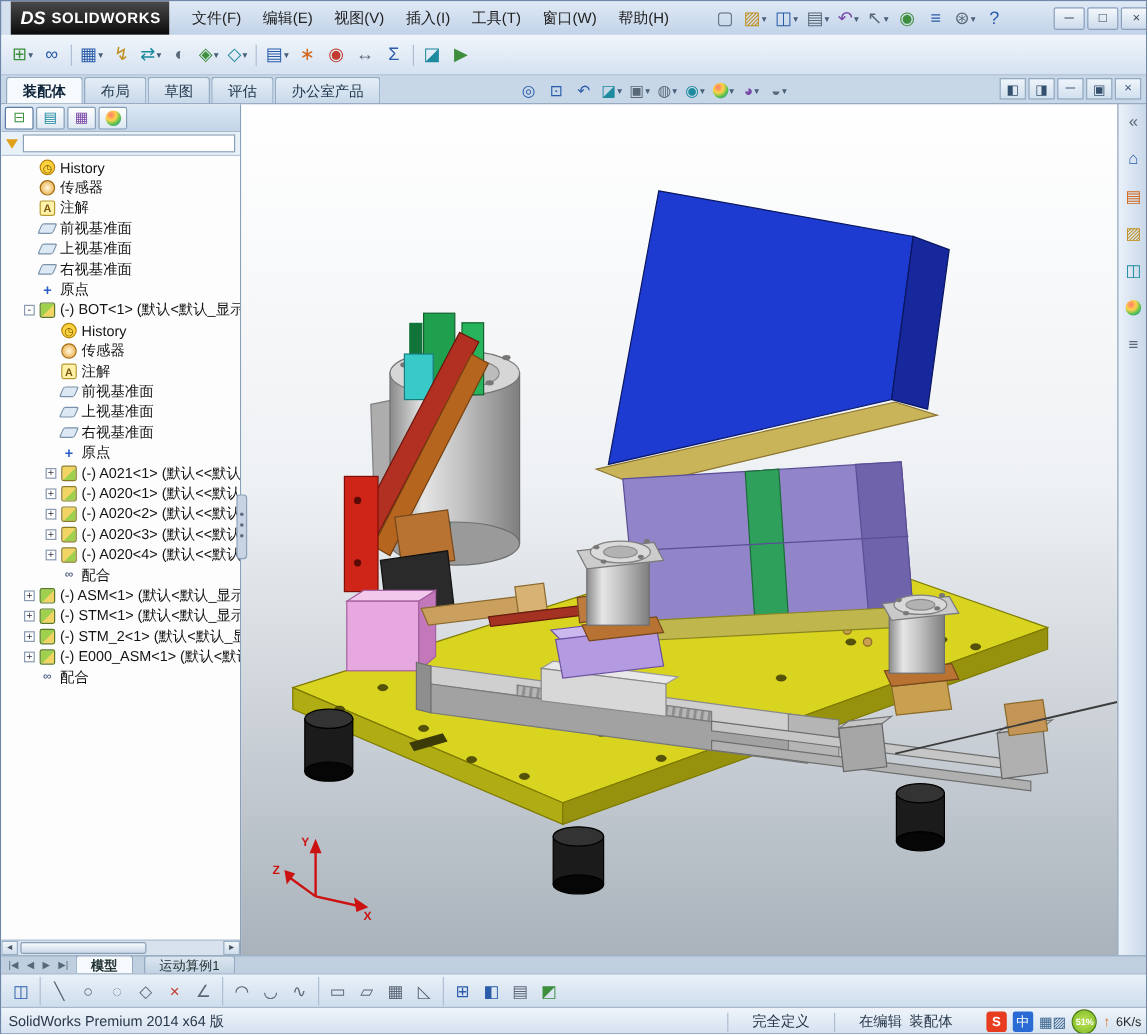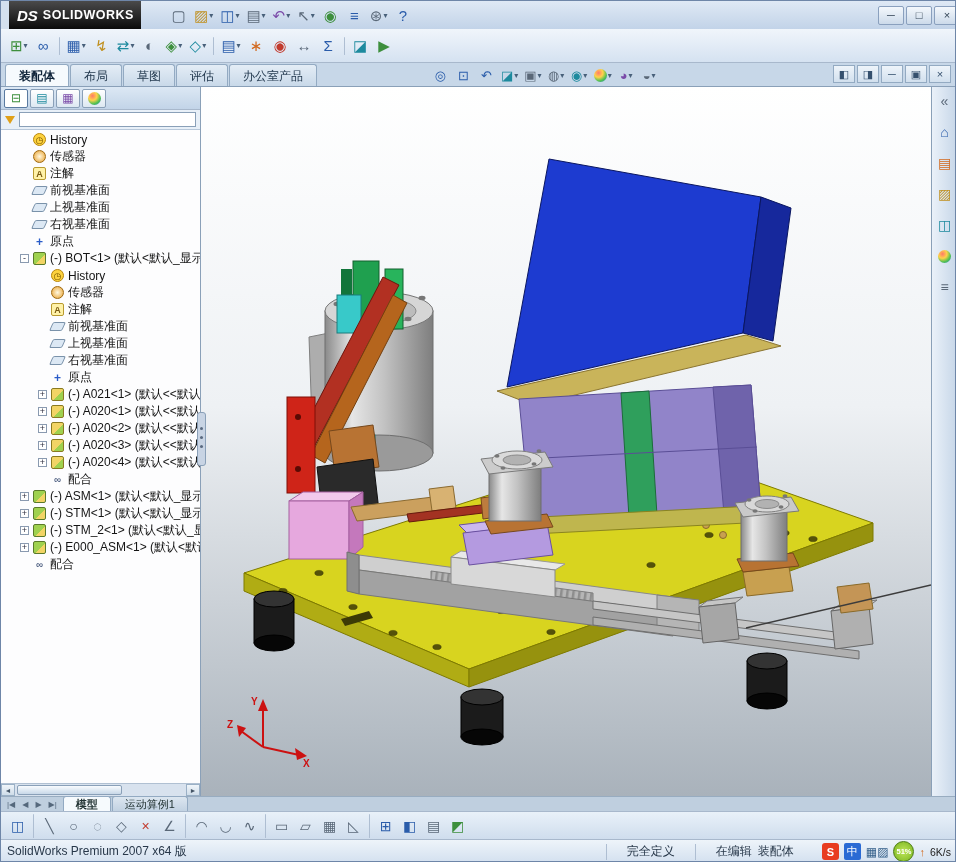--- a/index.html
+++ b/index.html
@@ -105,21 +105,21 @@
   .taskpane { width:26px; height:709px; flex:none; border-left:1px solid #8aa0b8;
     background:linear-gradient(90deg,#eaf1f9,#c6d6e8); display:flex; flex-direction:column;
     align-items:center; padding-top:4px; gap:11px; }
   .taskbtn { width:20px; height:20px; display:flex; align-items:center; justify-content:center;
     font-size:14px; cursor:default; }
   
   .navrow { position:absolute; top:795px; left:0; width:956px; height:15px; background:#bfcfdf;
     border-top:1px solid #98accOff; border-top:1px solid #98acc0; display:flex; align-items:flex-end; }
   .navarrows { display:flex; height:100%; align-items:center; padding:0 3px; gap:1px; }
   .navbtn { font-size:8px; color:#55687c; padding:0 3px; }
-  .btabs { display:flex; height:15px; gap:1px; }
+  .btabs { display:flex; height:15px; gap:9px; }
   .btab { padding:0 12px; font-size:11px; display:flex; align-items:center; color:#233;
     border:1px solid #93aac2; border-bottom:none; border-radius:3px 3px 0 0;
     background:linear-gradient(#dce6f0,#c2d2e2); cursor:default; }
   .btab.act-true { background:#f6fafd; font-weight:bold; }
   
   .sketchbar { position:absolute; top:810px; left:0; width:956px; height:28px;
     background:linear-gradient(#e9f1f9,#cfdded); border-top:1px solid #a8b8cc;
     display:flex; align-items:center; padding-left:5px; gap:1px; }
   .sketchbar .tbtn { height:24px; font-size:14px; }
   
@@ -143,20 +143,30 @@
 </head>
 <body>
 
 <div class="app">
 
   <div class="titlebar">
     <div class="logo">
       <span class="logo-mark">DS</span>
       <span class="logo-text">SOLIDWORKS</span>
     </div>
+    <div class="menus">
+
+    <span class="menu-item">文件(F)</span>
+        <span class="menu-item">编辑(E)</span>
+        <span class="menu-item">视图(V)</span>
+        <span class="menu-item">插入(I)</span>
+        <span class="menu-item">工具(T)</span>
+        <span class="menu-item">窗口(W)</span>
+        <span class="menu-item">帮助(H)</span>
+      </div>
     <div class="quick">
 
         <div class="tbtn t-new-document-icon">
           <span class="glyph c-gray">▢</span>
 
         </div>
 
         <div class="tbtn t-open-icon">
           <span class="glyph c-yellow">▨</span>
           <span class="caret">▾</span>
@@ -908,21 +918,21 @@
       <div class="tbtn t-grid-icon">
         <span class="glyph c-gray">▤</span>
       </div>
 
       <div class="tbtn t-iso-cube-icon">
         <span class="glyph c-green">◩</span>
       </div>
     </div>
 
   <div class="statusbar">
-    <span>SolidWorks Premium 2007 x64 版</span>
+    <span>SolidWorks Premium 2014 x64 版</span>
     <span class="status-spacer"></span>
     <span class="status-seg">
       <span>完全定义</span>
     </span>
     <span class="status-seg">
       <span>在编辑</span>
       <span>装配体</span>
     </span>
     <span class="tray">
       <span class="sog">S</span>

